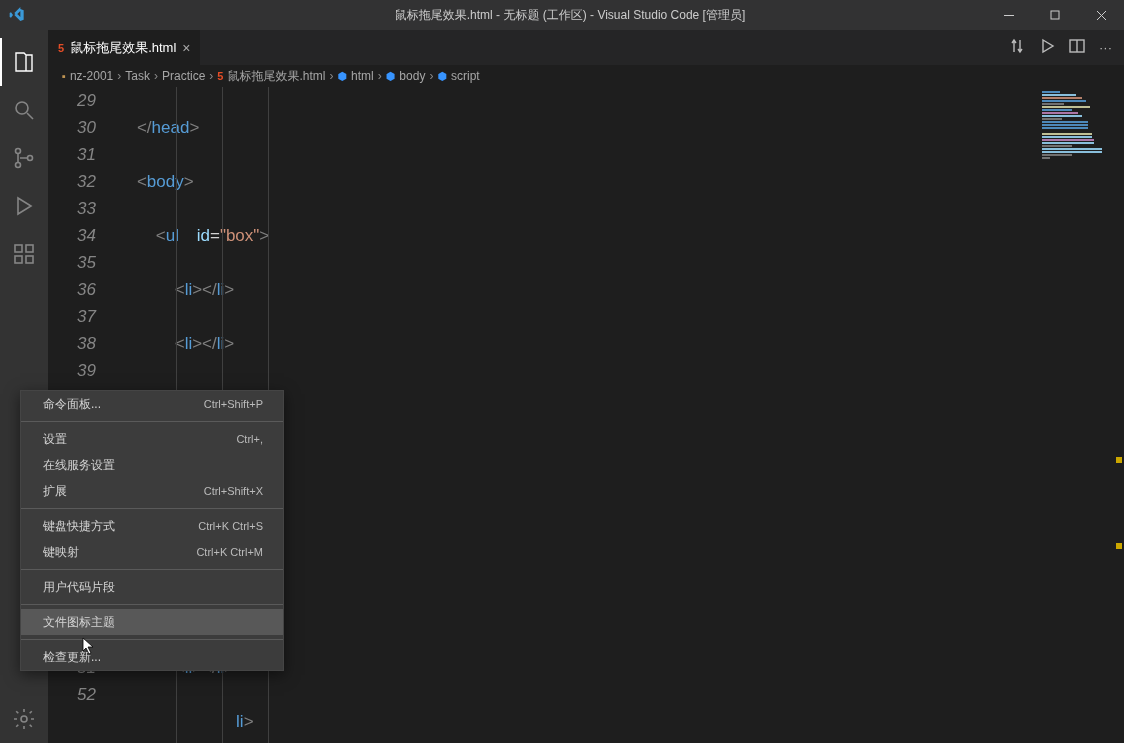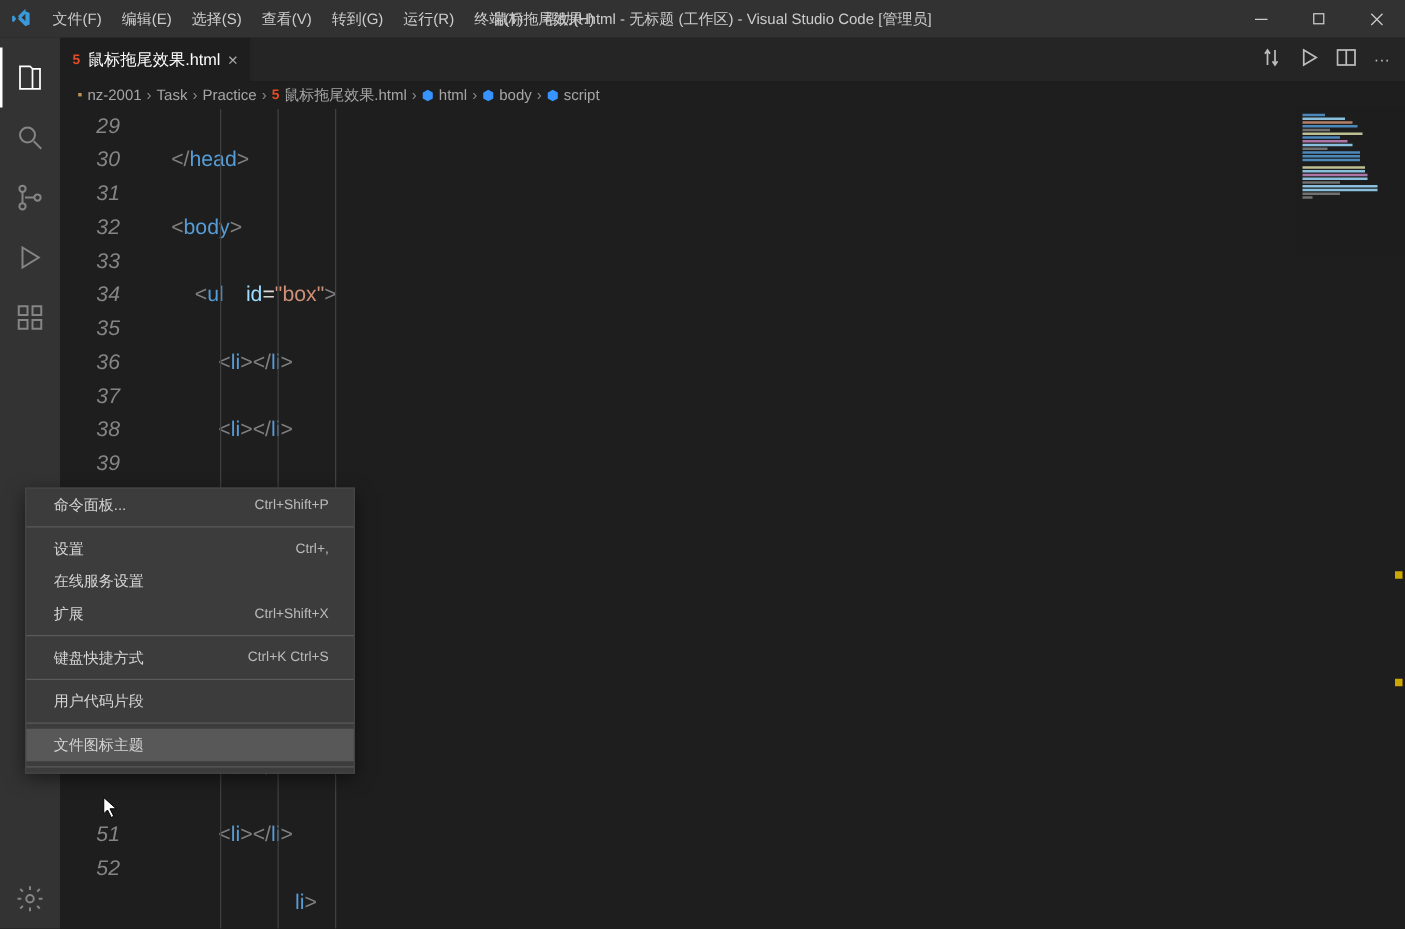--- a/index.html
+++ b/index.html
@@ -77,30 +77,20 @@
   .cursor-arrow{position:absolute;left:82px;top:637px;z-index:200;pointer-events:none;}
 </style>
 </head>
 <body>
 
 <div class="titlebar">
   <div class="logo">
     <svg viewBox="0 0 24 24">
         <path fill="#3a99d8" d="M17 3l5 2v14l-5 2-9-9 3-3 6 6V6l-6 6-3-3 9-9zM3 8l3 4-3 4-2-1V9l2-1z"></path>
       </svg>
-  </div>
-  <div class="menubar">
-    <div class="m">文件(F)</div>
-    <div class="m">编辑(E)</div>
-    <div class="m">选择(S)</div>
-    <div class="m">查看(V)</div>
-    <div class="m">转到(G)</div>
-    <div class="m">运行(R)</div>
-    <div class="m">终端(T)</div>
-    <div class="m">帮助(H)</div>
   </div>
   <div class="title-center">鼠标拖尾效果.html - 无标题 (工作区) - Visual Studio Code [管理员]</div>
   <div class="winctrls">
     <div class="w">
         <svg width="11" height="11">
           <rect x="0" y="5" width="10" height="1" fill="#ccc"></rect>
         </svg>
       </div>
     <div class="w">
         <svg width="11" height="11">
@@ -365,26 +355,33 @@
     </div>
     <div class="item">
       <span class="lbl">扩展</span>
       <span class="kb">Ctrl+Shift+X</span>
     </div>
     <div class="sep2"></div>
     <div class="item">
       <span class="lbl">键盘快捷方式</span>
       <span class="kb">Ctrl+K Ctrl+S</span>
     </div>
+    <div class="item">
+      <span class="lbl">键映射</span>
+      <span class="kb">Ctrl+K Ctrl+M</span>
+    </div>
     <div class="sep2"></div>
     <div class="item">
       <span class="lbl">用户代码片段</span>
     </div>
     <div class="sep2"></div>
     <div class="item hovered">
       <span class="lbl">文件图标主题</span>
     </div>
     <div class="sep2"></div>
+    <div class="item">
+      <span class="lbl">检查更新...</span>
+    </div>
   </div>
 
 <svg class="cursor-arrow" width="14" height="18">
     <path d="M1 1l0 13 3-3 3 6 2-1-3-6 5 0z" fill="#fff" stroke="#000" stroke-width="0.8"></path>
   </svg>
 
 </body></html>

